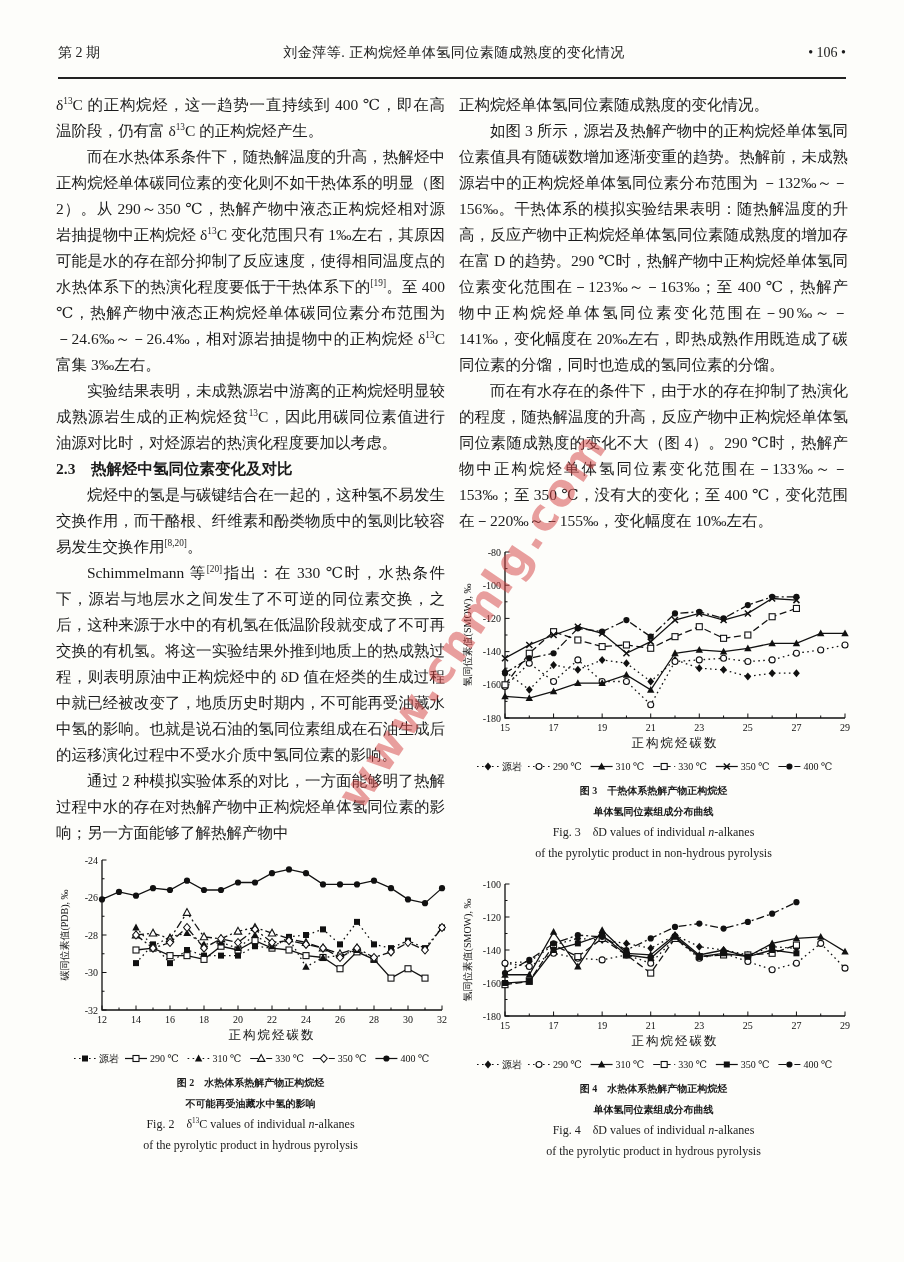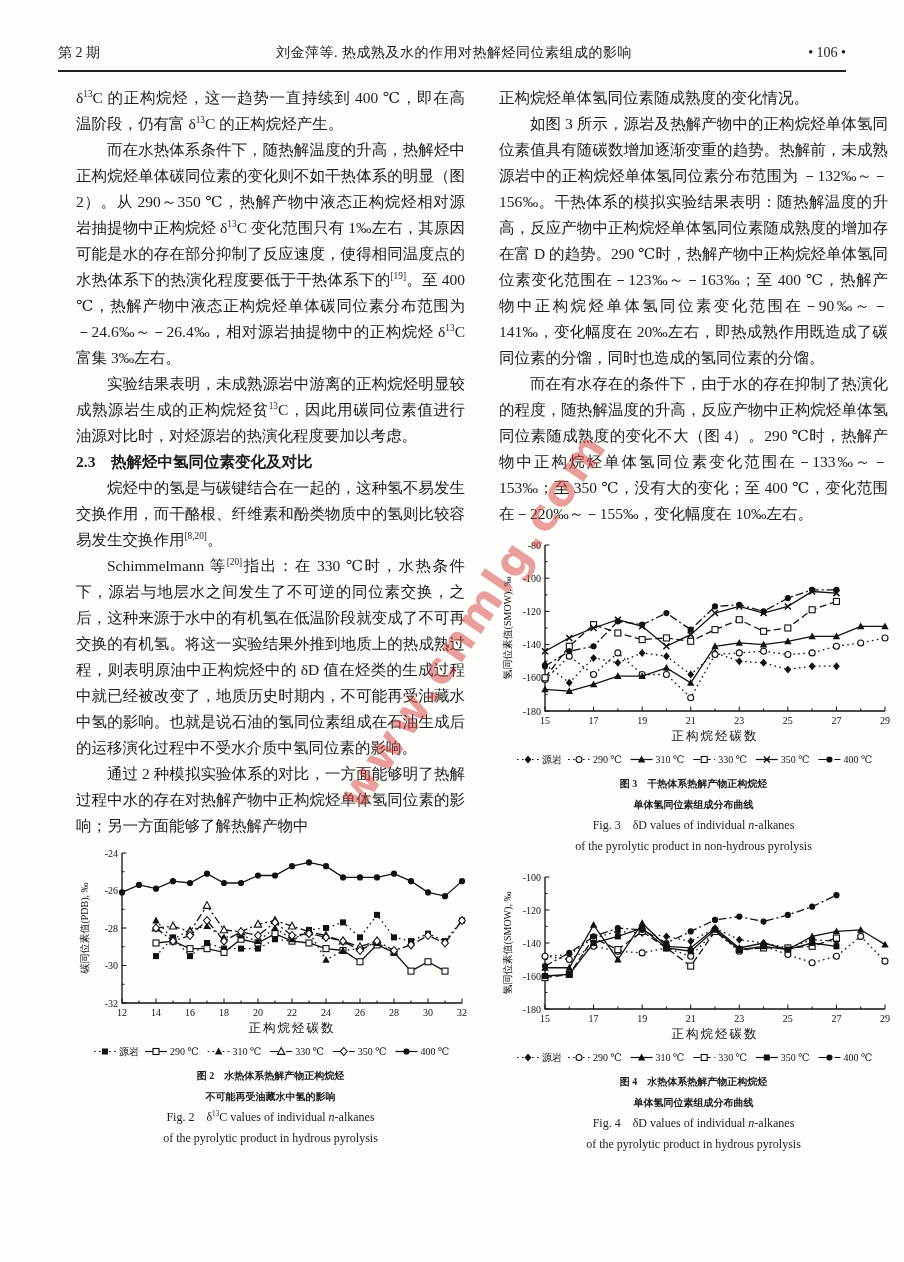--- a/index.html
+++ b/index.html
@@ -1,25 +1,25 @@
 <!DOCTYPE html>
 <html lang="zh"><head>
 <meta charset="utf-8">
 <style>
   html,body{margin:0;padding:0;background:#e9e9e6;}
   .page{position:relative;width:904px;height:1262px;background:#fdfdfa;overflow:hidden;
         font-family:"Liberation Serif","DejaVu Serif",serif;color:#1b1b1b;}
   
   .hdr{display:flex;justify-content:space-between;align-items:baseline;
-       margin:44px 58px 0 58px;padding-bottom:8px;border-bottom:2.2px solid #222;
+       margin:44px 58px 0 58px;padding-bottom:15px;border-bottom:2.2px solid #222;
        font-size:14px;}
   .hdr .mid{letter-spacing:.5px;}
   
   .columns{display:flex;gap:14px;margin:13px 56px 0 56px;}
-  .col{width:389px;flex:0 0 389px;margin-left:20px;}
+  .col{width:389px;flex:0 0 389px;}
   .col p{margin:0;text-align:justify;font-size:15.5px;line-height:26px;text-indent:2em;}
   .col p.noindent{text-indent:0;}
   .col h3{margin:0;font-size:15.5px;line-height:26px;font-weight:bold;}
   sup{font-size:.6em;line-height:0;}
   
   figure{margin:6px 0 0 0;text-align:center;}
   .chart{line-height:0;}
   figcaption{margin-top:4px;}
   .cap-cn{font-size:10px;line-height:21px;font-weight:bold;}
   .cap-en{font-size:12px;line-height:21px;}
@@ -29,21 +29,21 @@
              font-family:"DejaVu Sans",sans-serif;font-size:44px;font-weight:bold;letter-spacing:3px;
              color:rgba(211,64,64,.50);white-space:nowrap;pointer-events:none;z-index:5;}
 </style>
 </head>
 <body>
 
 <div class="page">
 
   <header class="hdr">
     <span>第 2 期</span>
-    <span class="mid">刘金萍等. 热成熟及水的作用对热解烃同位素组成的影响</span>
+    <span class="mid">刘金萍等. 正构烷烃单体氢同位素随成熟度的变化情况</span>
     <span>• 106 •</span>
   </header>
 
   <div class="watermark">www.cnmlg.com</div>
 
   <main class="columns">
 
     <section class="col">
       <p class="noindent">δ<sup>13</sup>C 的正构烷烃，这一趋势一直持续到 400 ℃，即在高温阶段，仍有富 δ<sup>13</sup>C 的正构烷烃产生。</p>
       <p>而在水热体系条件下，随热解温度的升高，热解烃中正构烷烃单体碳同位素的变化则不如干热体系的明显（图 2）。从 290～350 ℃，热解产物中液态正构烷烃相对源岩抽提物中正构烷烃 δ<sup>13</sup>C 变化范围只有 1‰左右，其原因可能是水的存在部分抑制了反应速度，使得相同温度点的水热体系下的热演化程度要低于干热体系下的<sup>[19]</sup>。至 400 ℃，热解产物中液态正构烷烃单体碳同位素分布范围为－24.6‰～－26.4‰，相对源岩抽提物中的正构烷烃 δ<sup>13</sup>C 富集 3‰左右。</p>

